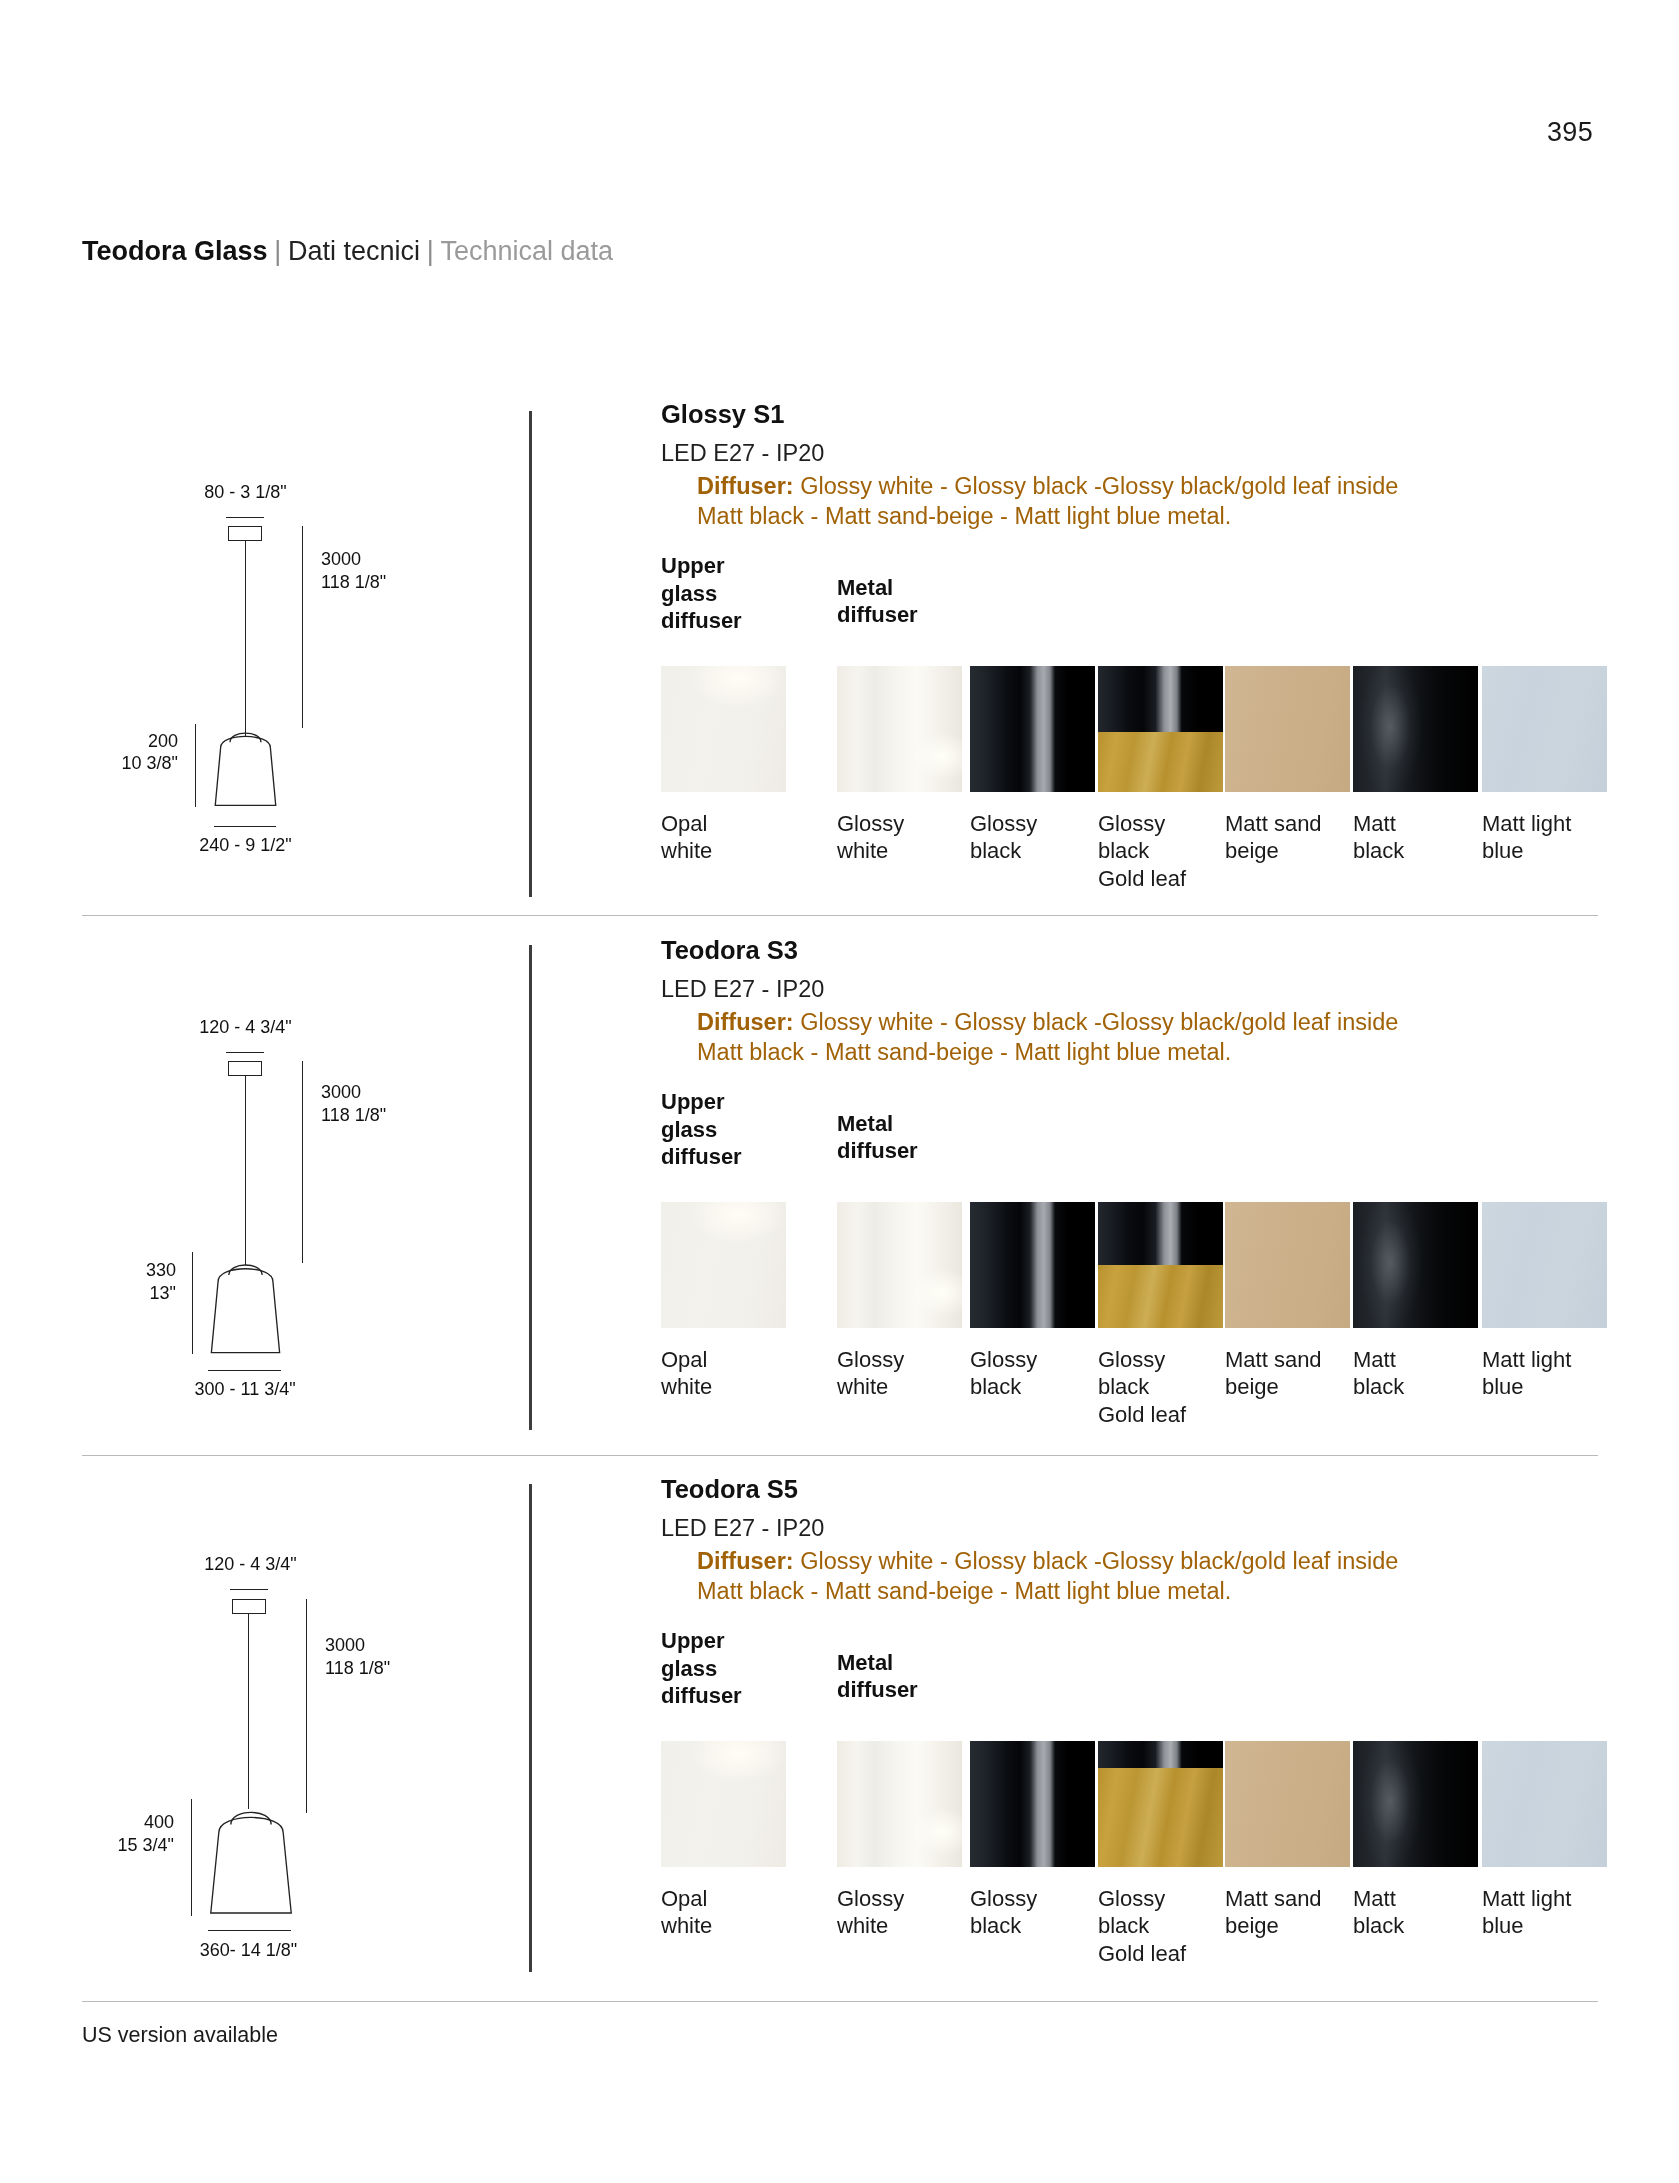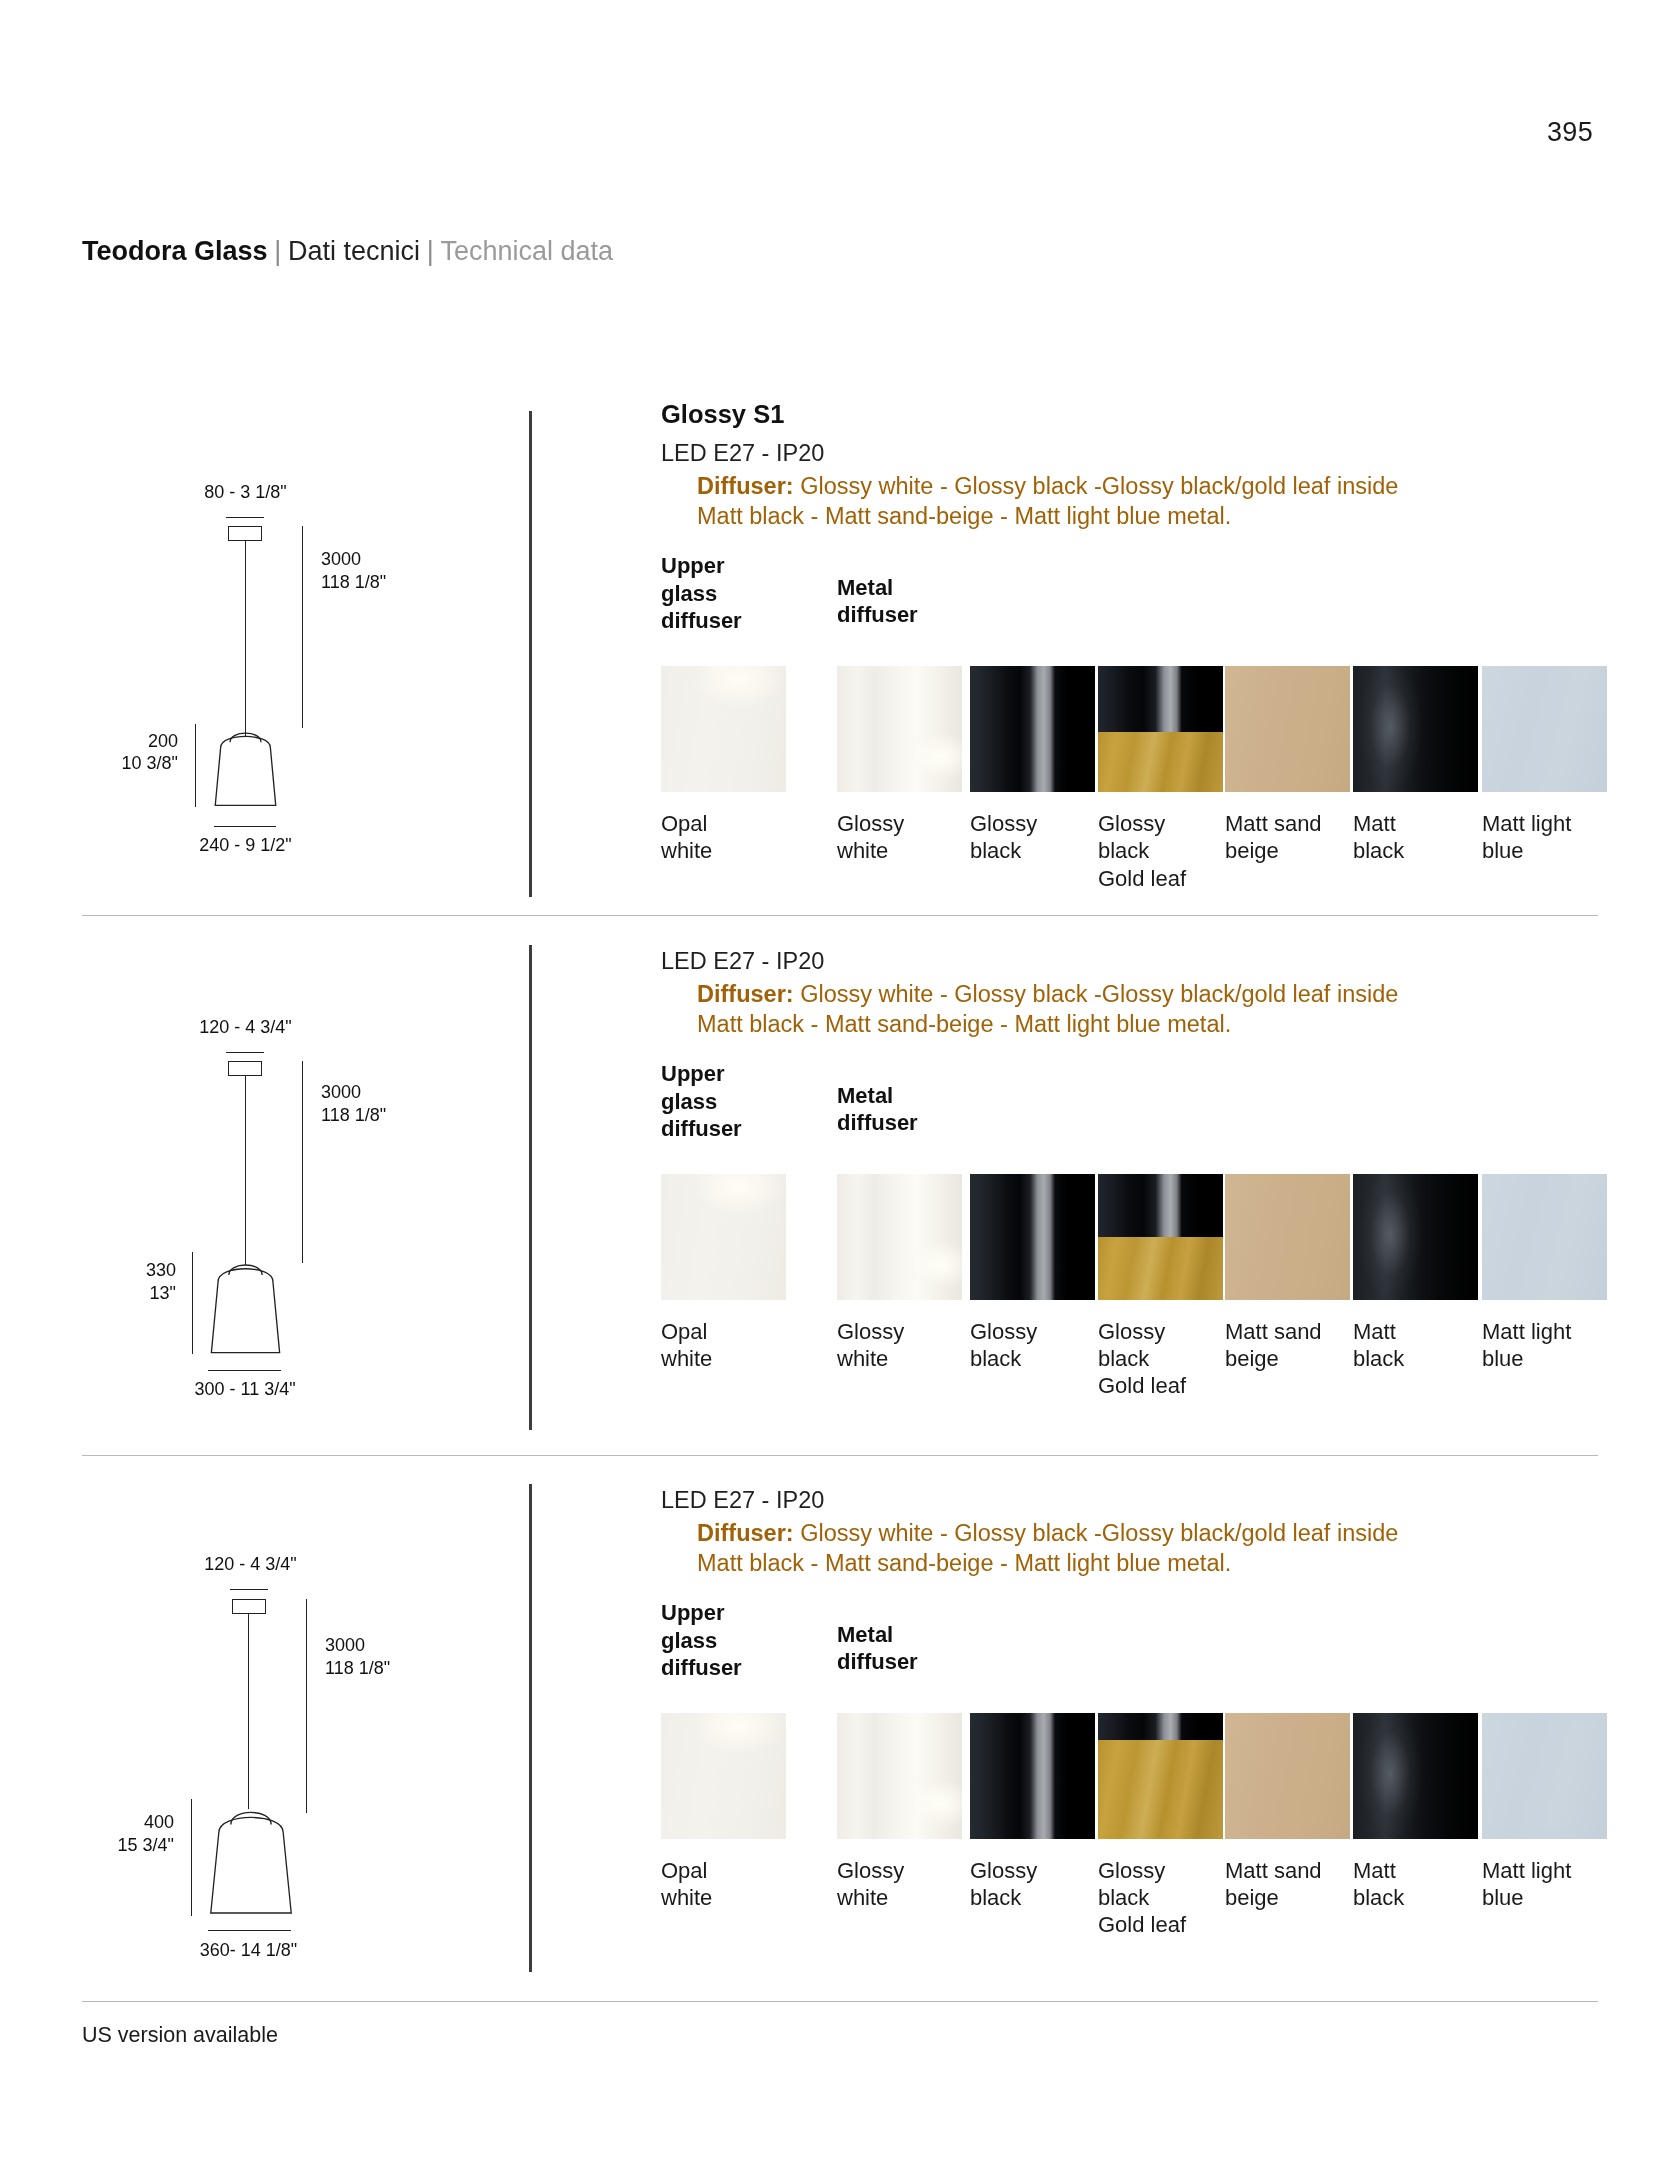--- a/index.html
+++ b/index.html
@@ -265,20 +265,21 @@
 
     <div class="line-v" style="left:192px; top:316px; height:102px;"></div>
     <div class="dim r" style="left:38px; top:324px; width:138px;">330</div>
     <div class="dim r" style="left:38px; top:347px; width:138px;">13"</div>
 
     <div class="line-h" style="left:208px; top:434px; width:73px;"></div>
     <div class="dim c" style="left:167px; top:443px; width:156px;">300 - 11 3/4"</div>
   </div>
 
   <div class="info">
+    <div class="prod-name">Teodora S3</div>
     <div class="prod-spec">LED E27 - IP20</div>
     <div class="prod-diffuser">
       <b>Diffuser:</b><span> Glossy white - Glossy black -Glossy black/gold leaf inside</span><br>
       <span>Matt black - Matt sand-beige - Matt light blue metal.</span>
     </div>
 
     <div class="sw-heads">
       <div class="sw-head glass" style="white-space:pre-line;">Upper
 glass
 diffuser</div>
@@ -353,20 +354,21 @@
 
     <div class="line-v" style="left:191px; top:324px; height:117px;"></div>
     <div class="dim r" style="left:36px; top:337px; width:138px;">400</div>
     <div class="dim r" style="left:36px; top:360px; width:138px;">15 3/4"</div>
 
     <div class="line-h" style="left:208px; top:455px; width:83px;"></div>
     <div class="dim c" style="left:169px; top:465px; width:159px;">360- 14 1/8"</div>
   </div>
 
   <div class="info">
+    <div class="prod-name">Teodora S5</div>
     <div class="prod-spec">LED E27 - IP20</div>
     <div class="prod-diffuser">
       <b>Diffuser:</b><span> Glossy white - Glossy black -Glossy black/gold leaf inside</span><br>
       <span>Matt black - Matt sand-beige - Matt light blue metal.</span>
     </div>
 
     <div class="sw-heads">
       <div class="sw-head glass" style="white-space:pre-line;">Upper
 glass
 diffuser</div>

